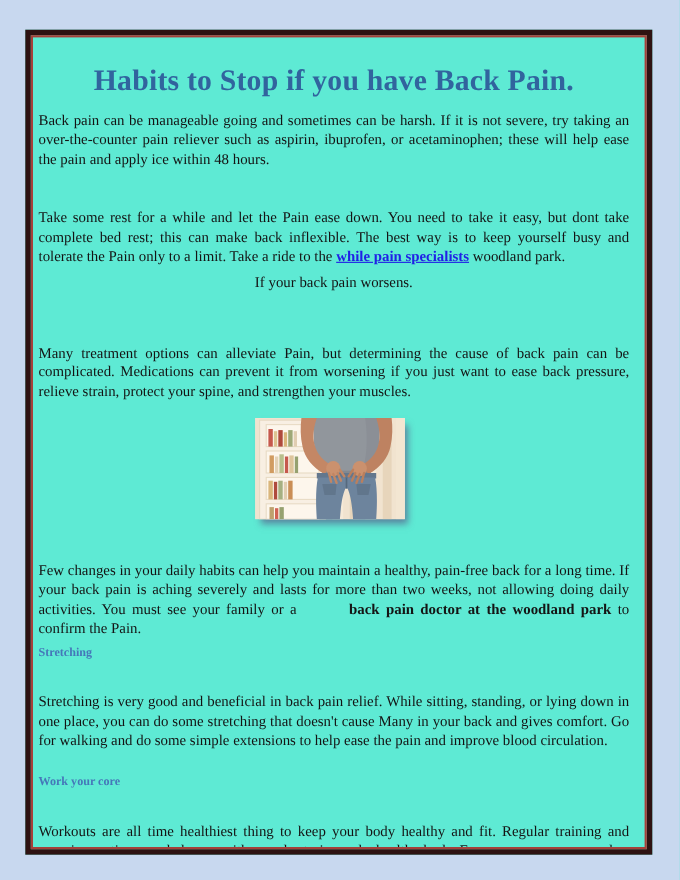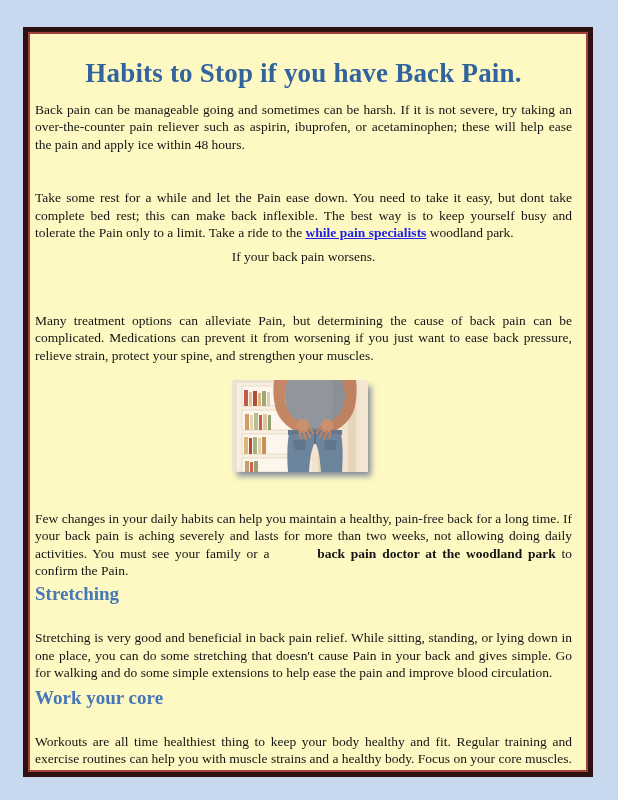--- a/index.html
+++ b/index.html
@@ -9,21 +9,21 @@
     font-family: "Liberation Serif", serif;
     position: relative;
     overflow: hidden;
   }
   .frame {
     position: absolute;
     left: 23px; top: 27px;
     width: 570px; height: 750px;
     box-sizing: border-box;
     border: 5px solid #2e1212;
-    background: #fef9c3;
+    background: #5eead4;
   }
   .frame-inner {
     box-sizing: border-box;
     width: 100%; height: 100%;
     border: 2px solid #a5413a;
     padding: 0 14px 0 5px;
     overflow: hidden;
   }
   .doc-title {
     margin: 23px 0 0 0;
@@ -43,27 +43,27 @@
   }
   .p-intro     { margin-top: 11px; }
   .p-rest      { margin-top: 36px; }
   .p-worsens   { margin-top: 7px; text-align: center; }
   .p-treatment { margin-top: 46px; }
   .p-habits    { margin-top: 38px; }
   .p-stretch   { margin-top: 27px; }
   .p-core      { margin-top: 26px; }
   .sub-heading {
     margin: 0;
-    font-size: 19px;
+    font-size: 11px;
     line-height: 17.4px;
     font-weight: bold;
     color: #4577b9;
   }
   .h-stretching { margin-top: 5px; }
-  .h-core       { margin-top: 8px; }
+  .h-core       { margin-top: 22px; }
   .doc-link {
     color: #2020e6;
     font-weight: bold;
     text-decoration: underline;
     cursor: pointer;
   }
   .bold-run { font-weight: bold; margin-left: 42px; }
   .photo-wrap {
     margin: 16px auto 0 auto;
     width: 136px; height: 92px;
@@ -156,21 +156,21 @@
 
         <rect x="0" y="0" width="136" height="92" fill="#eab27f" opacity="0.10"></rect>
       </svg>
     </div>
 
     <p class="p-habits"><span>Few changes in your daily habits can help you maintain a healthy, pain-free back for a long time. If your back pain is aching severely and lasts for more than two weeks, not allowing doing daily activities. You must see your family or a </span><span class="bold-run">back pain doctor at the woodland park</span><span> to confirm the Pain.</span></p>
 
     <h2 class="sub-heading h-stretching">Stretching</h2>
 
     <p class="p-stretch">
-      <span>Stretching is very good and beneficial in back pain relief. While sitting, standing, or lying down in one place, you can do some stretching that doesn't cause Pain in your back and gives simple. Go for walking and do some simple extensions to help ease the pain and improve blood circulation.</span>
+      <span>Stretching is very good and beneficial in back pain relief. While sitting, standing, or lying down in one place, you can do some stretching that doesn't cause Many in your back and gives comfort. Go for walking and do some simple extensions to help ease the pain and improve blood circulation.</span>
     </p>
 
     <h2 class="sub-heading h-core">Work your core</h2>
 
     <p class="p-core">
       <span>Workouts are all time healthiest thing to keep your body healthy and fit. Regular training and exercise routines can help you with muscle strains and a healthy body. Focus on your core muscles. This helps in reducing back-related injuries.</span>
     </p>
 
   </div>
 </div>

